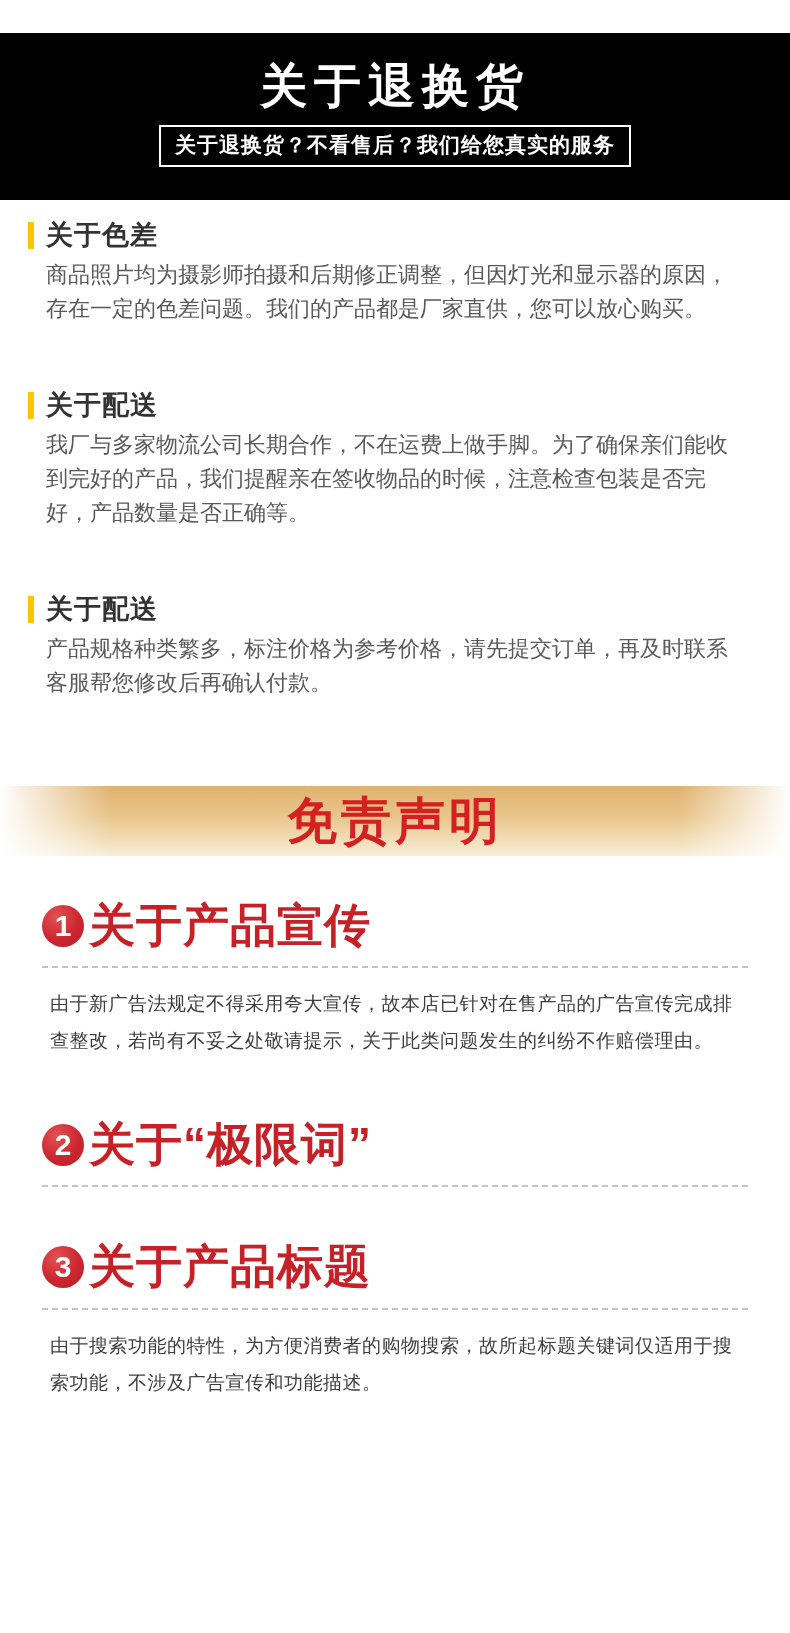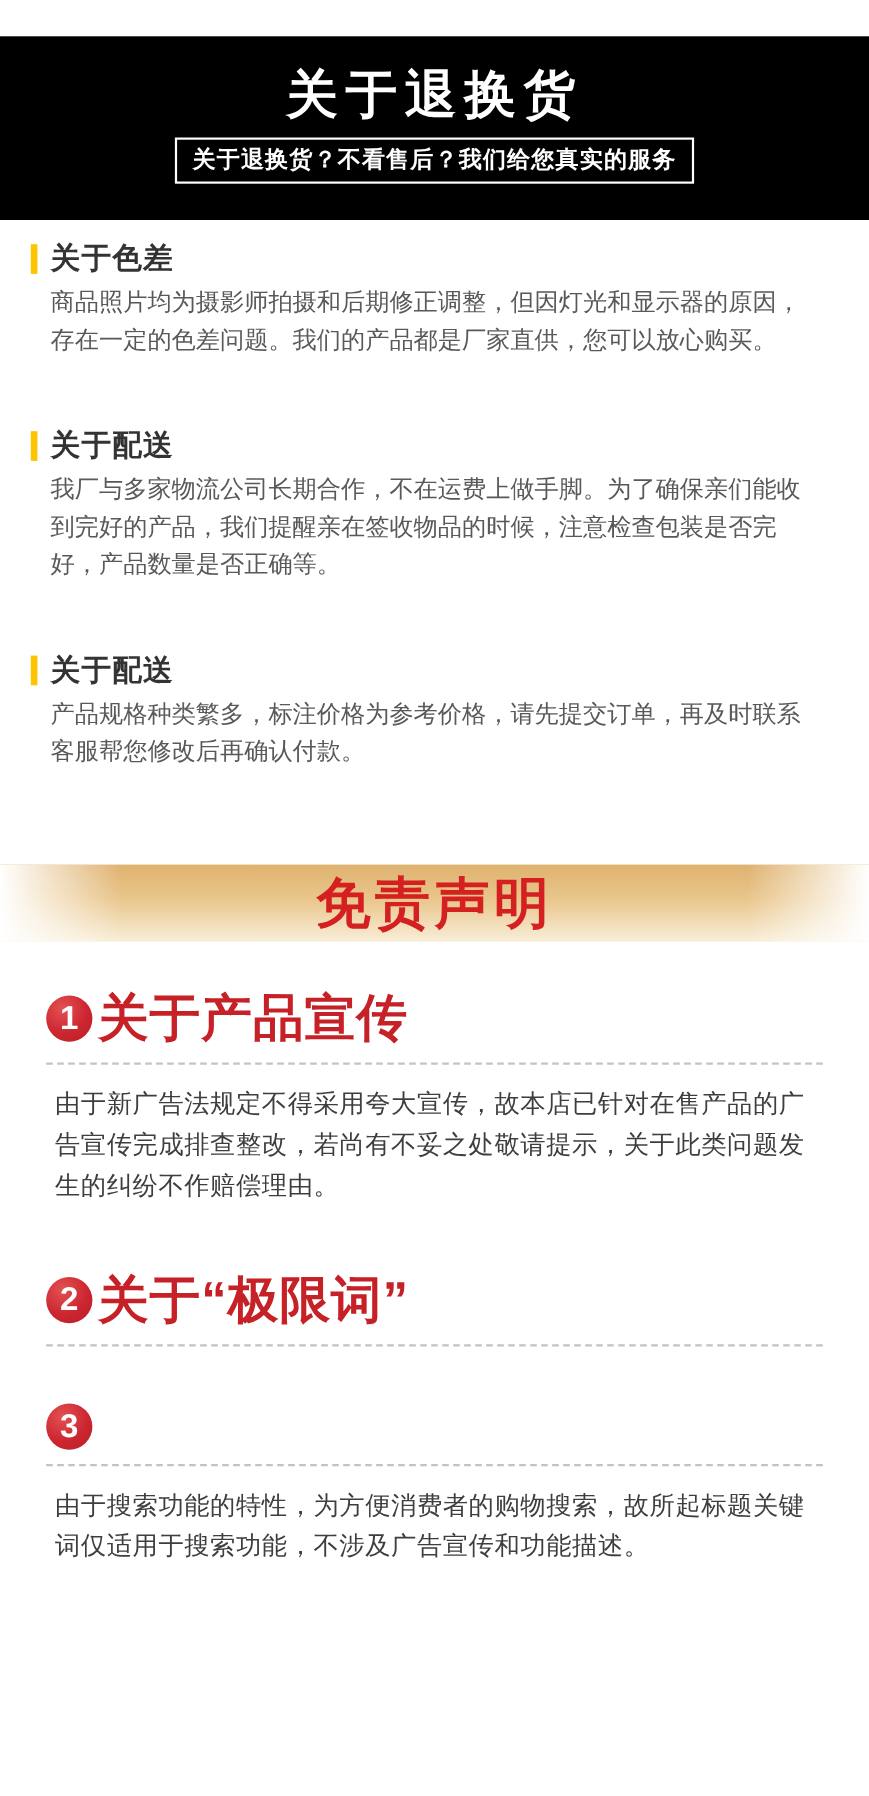--- a/index.html
+++ b/index.html
@@ -80,21 +80,21 @@
     background:radial-gradient(circle at 35% 28%,#E25252 0%,#CC2630 55%,#B91E26 100%);
     color:#ffffff;font-size:30px;font-weight:bold;text-align:center;
     line-height:42px;
   }
   .disc-head h3{
     margin-left:5px;font-size:46px;font-weight:bold;color:var(--dark-red);
     letter-spacing:1px;line-height:1.2;
   }
   .dashed{border-top:2px dashed var(--dash);margin-top:13px;width:100%;}
   .disc p{
-    margin-top:17px;padding-left:8px;font-size:23px;
+    margin-top:17px;padding-left:8px;font-size:19px;
     color:var(--disc-body);line-height:37px;width:700px;letter-spacing:0.5px;
   }
 </style>
 </head>
 <body>
 
 <div class="page">
 
   <div class="black-header">
     <h1>关于退换货</h1>
@@ -142,20 +142,21 @@
       <div class="disc-head">
         <span class="badge">2</span>
         <h3>关于“极限词”</h3>
       </div>
       <div class="dashed"></div>
     </section>
 
     <section class="disc gap-md">
       <div class="disc-head">
         <span class="badge">3</span>
+        <h3>关于产品标题</h3>
       </div>
       <div class="dashed"></div>
       <p>由于搜索功能的特性，为方便消费者的购物搜索，故所起标题关键词仅适用于搜索功能，不涉及广告宣传和功能描述。</p>
     </section>
 
   </div>
 
 </div>
 
 </body></html>

